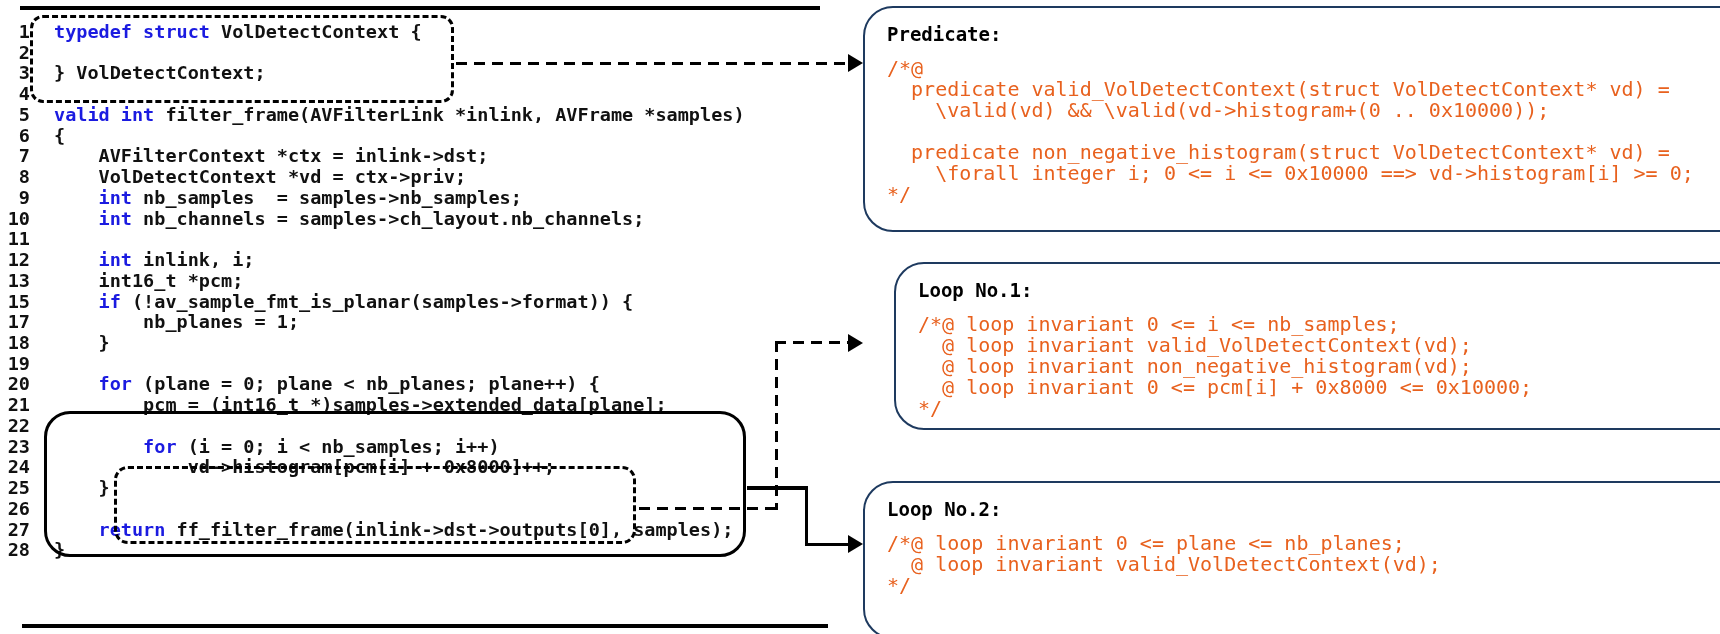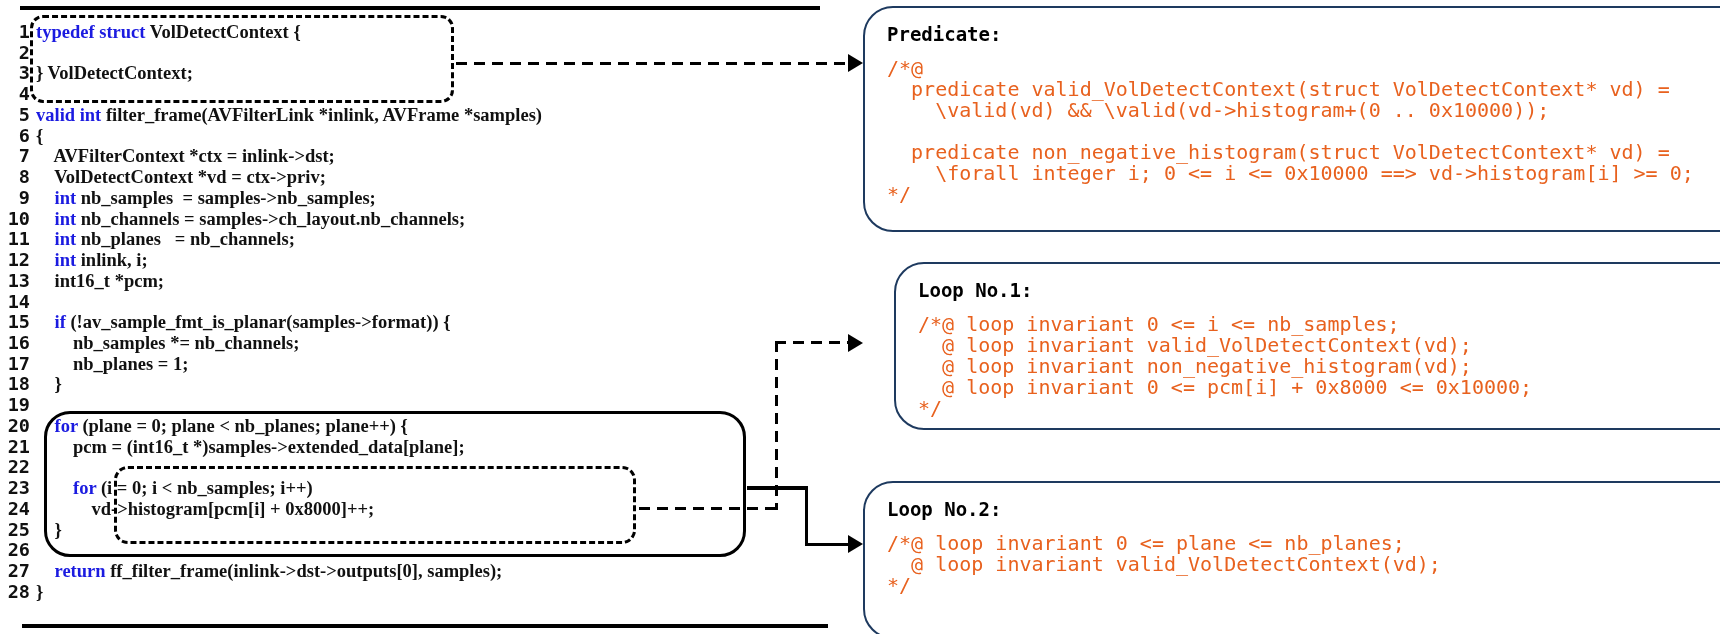--- a/index.html
+++ b/index.html
@@ -12,21 +12,21 @@
   }
   
   .rule{position:absolute;background:#000;height:4px;}
   #rule-top{left:20px;top:6px;width:800px;}
   #rule-bottom{left:22px;top:624px;width:806px;}
 
   
   #code-listing{position:absolute;left:6px;top:22px;width:820px;}
   .code-row{display:flex;height:20.74px;line-height:20.74px;font-size:18.5px;font-weight:bold;color:#111;}
   .ln{width:24px;text-align:right;flex:0 0 24px;color:#111;}
-  .ct{margin-left:6px;white-space:pre;font-family:Liberation Serif, serif;}
+  .ct{margin-left:24px;white-space:pre;}
   .kw{color:var(--kw-color,#1b1be0);}
 
   
   .outline{position:absolute;box-sizing:border-box;background:transparent;}
   #struct-outline{left:30px;top:15px;width:424px;height:88px;border:3px dashed #000;border-radius:13px;}
   #outer-loop-outline{left:44px;top:411px;width:702px;height:146px;border:3.2px solid #000;border-radius:26px;}
   #inner-loop-outline{left:114px;top:466px;width:522px;height:78px;border:3px dashed #000;border-radius:14px;}
 
   
   .dash-h{position:absolute;height:3px;background:repeating-linear-gradient(90deg,#000 0 11px,transparent 11px 18px);}
@@ -93,41 +93,32 @@
       <div class="code-row">
         <span class="ln">9</span>
         <span class="ct"><span>    </span><span class="kw">int</span><span> nb_samples  = samples-&gt;nb_samples;</span></span>
       </div>
       <div class="code-row">
         <span class="ln">10</span>
         <span class="ct"><span>    </span><span class="kw">int</span><span> nb_channels = samples-&gt;ch_layout.nb_channels;</span></span>
       </div>
       <div class="code-row">
         <span class="ln">11</span>
-        <span class="ct"><span>    </span><span class="kw">int</span><span> nb_planes   = nb_channels;</span></span>
       </div>
       <div class="code-row">
         <span class="ln">12</span>
         <span class="ct"><span>    </span><span class="kw">int</span><span> inlink, i;</span></span>
       </div>
       <div class="code-row">
         <span class="ln">13</span>
         <span class="ct"><span>    int16_t *pcm;</span></span>
       </div>
       <div class="code-row">
-        <span class="ln">14</span>
-        <span class="ct"></span>
-      </div>
-      <div class="code-row">
         <span class="ln">15</span>
         <span class="ct"><span>    </span><span class="kw">if</span><span> (!av_sample_fmt_is_planar(samples-&gt;format)) {</span></span>
-      </div>
-      <div class="code-row">
-        <span class="ln">16</span>
-        <span class="ct"><span>        nb_samples *= nb_channels;</span></span>
       </div>
       <div class="code-row">
         <span class="ln">17</span>
         <span class="ct"><span>        nb_planes = 1;</span></span>
       </div>
       <div class="code-row">
         <span class="ln">18</span>
         <span class="ct"><span>    }</span></span>
       </div>
       <div class="code-row">

